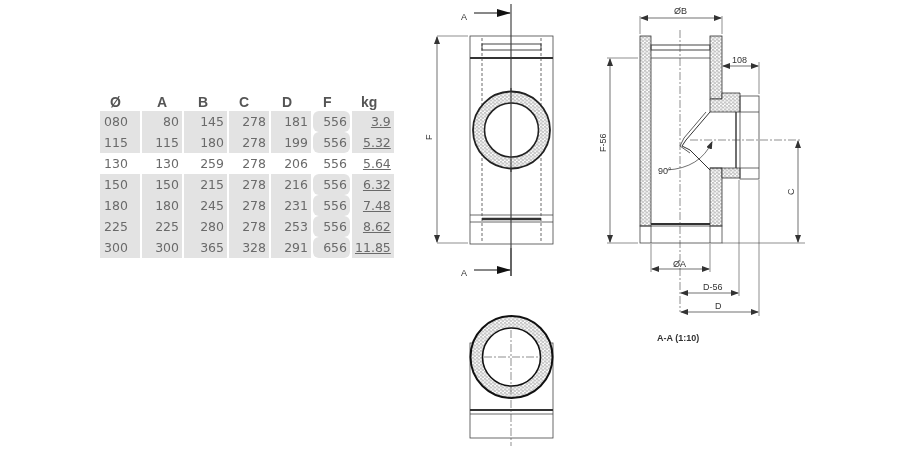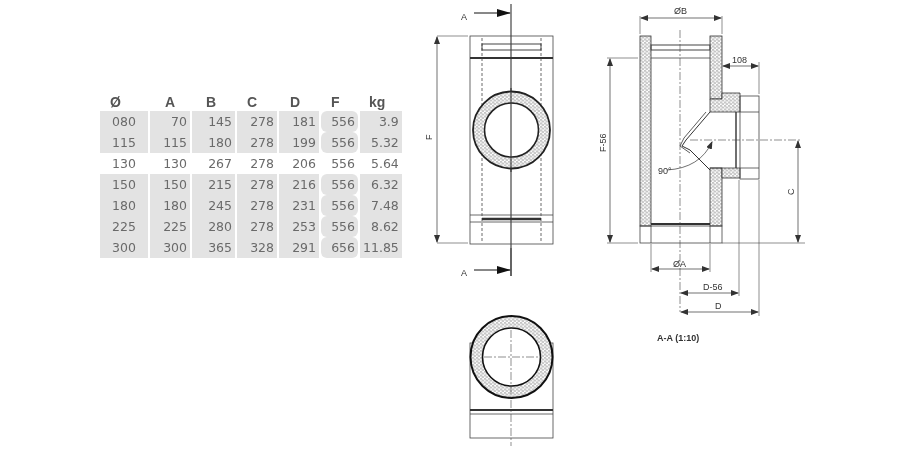--- a/index.html
+++ b/index.html
@@ -8,27 +8,27 @@
   table { border-collapse:separate; border-spacing:2px 0; margin-left:-2px; }
   th { font-family:"Liberation Sans", sans-serif; font-weight:bold; font-size:14px; color:#555; height:19px; padding:0; text-align:left; }
   th.c0 { padding-left:10px; }
   th.c1 { padding-left:15px; }
   th.c2 { padding-left:14px; }
   th.c3 { padding-left:10px; }
   th.c4 { padding-left:11px; }
   th.c5 { padding-left:10px; }
   th.c6 { padding-left:9px; }
   td { font-size:12.5px; color:#6a6a6a; height:21px; padding:0 3px; text-align:right; }
-  td.c0 { text-align:left; padding-left:12px; width:33px; }
+  td.c0 { text-align:left; padding-left:4px; width:33px; }
   td.c1 { width:34px; }
   td.c2 { width:37px; }
   td.c3 { width:34px; }
   td.c4 { width:34px; }
   td.c5 { width:31px;border-radius:6px; }
-  td.c6 { width:33px; }
+  td.c6 { width:33px;text-decoration:underline; }
   tr.odd td { background:#e3e3e3; }
   svg { position:absolute; left:0; top:0; }
   .lbl { font-family:"Liberation Sans", sans-serif; font-size:9px; fill:#333; }
   .lblb { font-family:"Liberation Sans", sans-serif; font-size:9px; font-weight:bold; fill:#333; }
 </style>
 </head>
 <body>
 
 <div class="table-wrap">
   <table>
@@ -39,40 +39,40 @@
         <th class="c2">B</th>
         <th class="c3">C</th>
         <th class="c4">D</th>
         <th class="c5">F</th>
         <th class="c6">kg</th>
       </tr>
     </thead>
     <tbody id="tbody">
         <tr class="odd">
           <td class="c0">080</td>
-          <td class="c1">70</td>
+          <td class="c1">80</td>
           <td class="c2">145</td>
           <td class="c3">278</td>
           <td class="c4">181</td>
           <td class="c5">556</td>
           <td class="c6">3.9</td>
         </tr>
         <tr class="odd">
           <td class="c0">115</td>
           <td class="c1">115</td>
           <td class="c2">180</td>
           <td class="c3">278</td>
           <td class="c4">199</td>
           <td class="c5">556</td>
           <td class="c6">5.32</td>
         </tr>
         <tr class="even">
           <td class="c0">130</td>
           <td class="c1">130</td>
-          <td class="c2">267</td>
+          <td class="c2">259</td>
           <td class="c3">278</td>
           <td class="c4">206</td>
           <td class="c5">556</td>
           <td class="c6">5.64</td>
         </tr>
         <tr class="odd">
           <td class="c0">150</td>
           <td class="c1">150</td>
           <td class="c2">215</td>
           <td class="c3">278</td>

